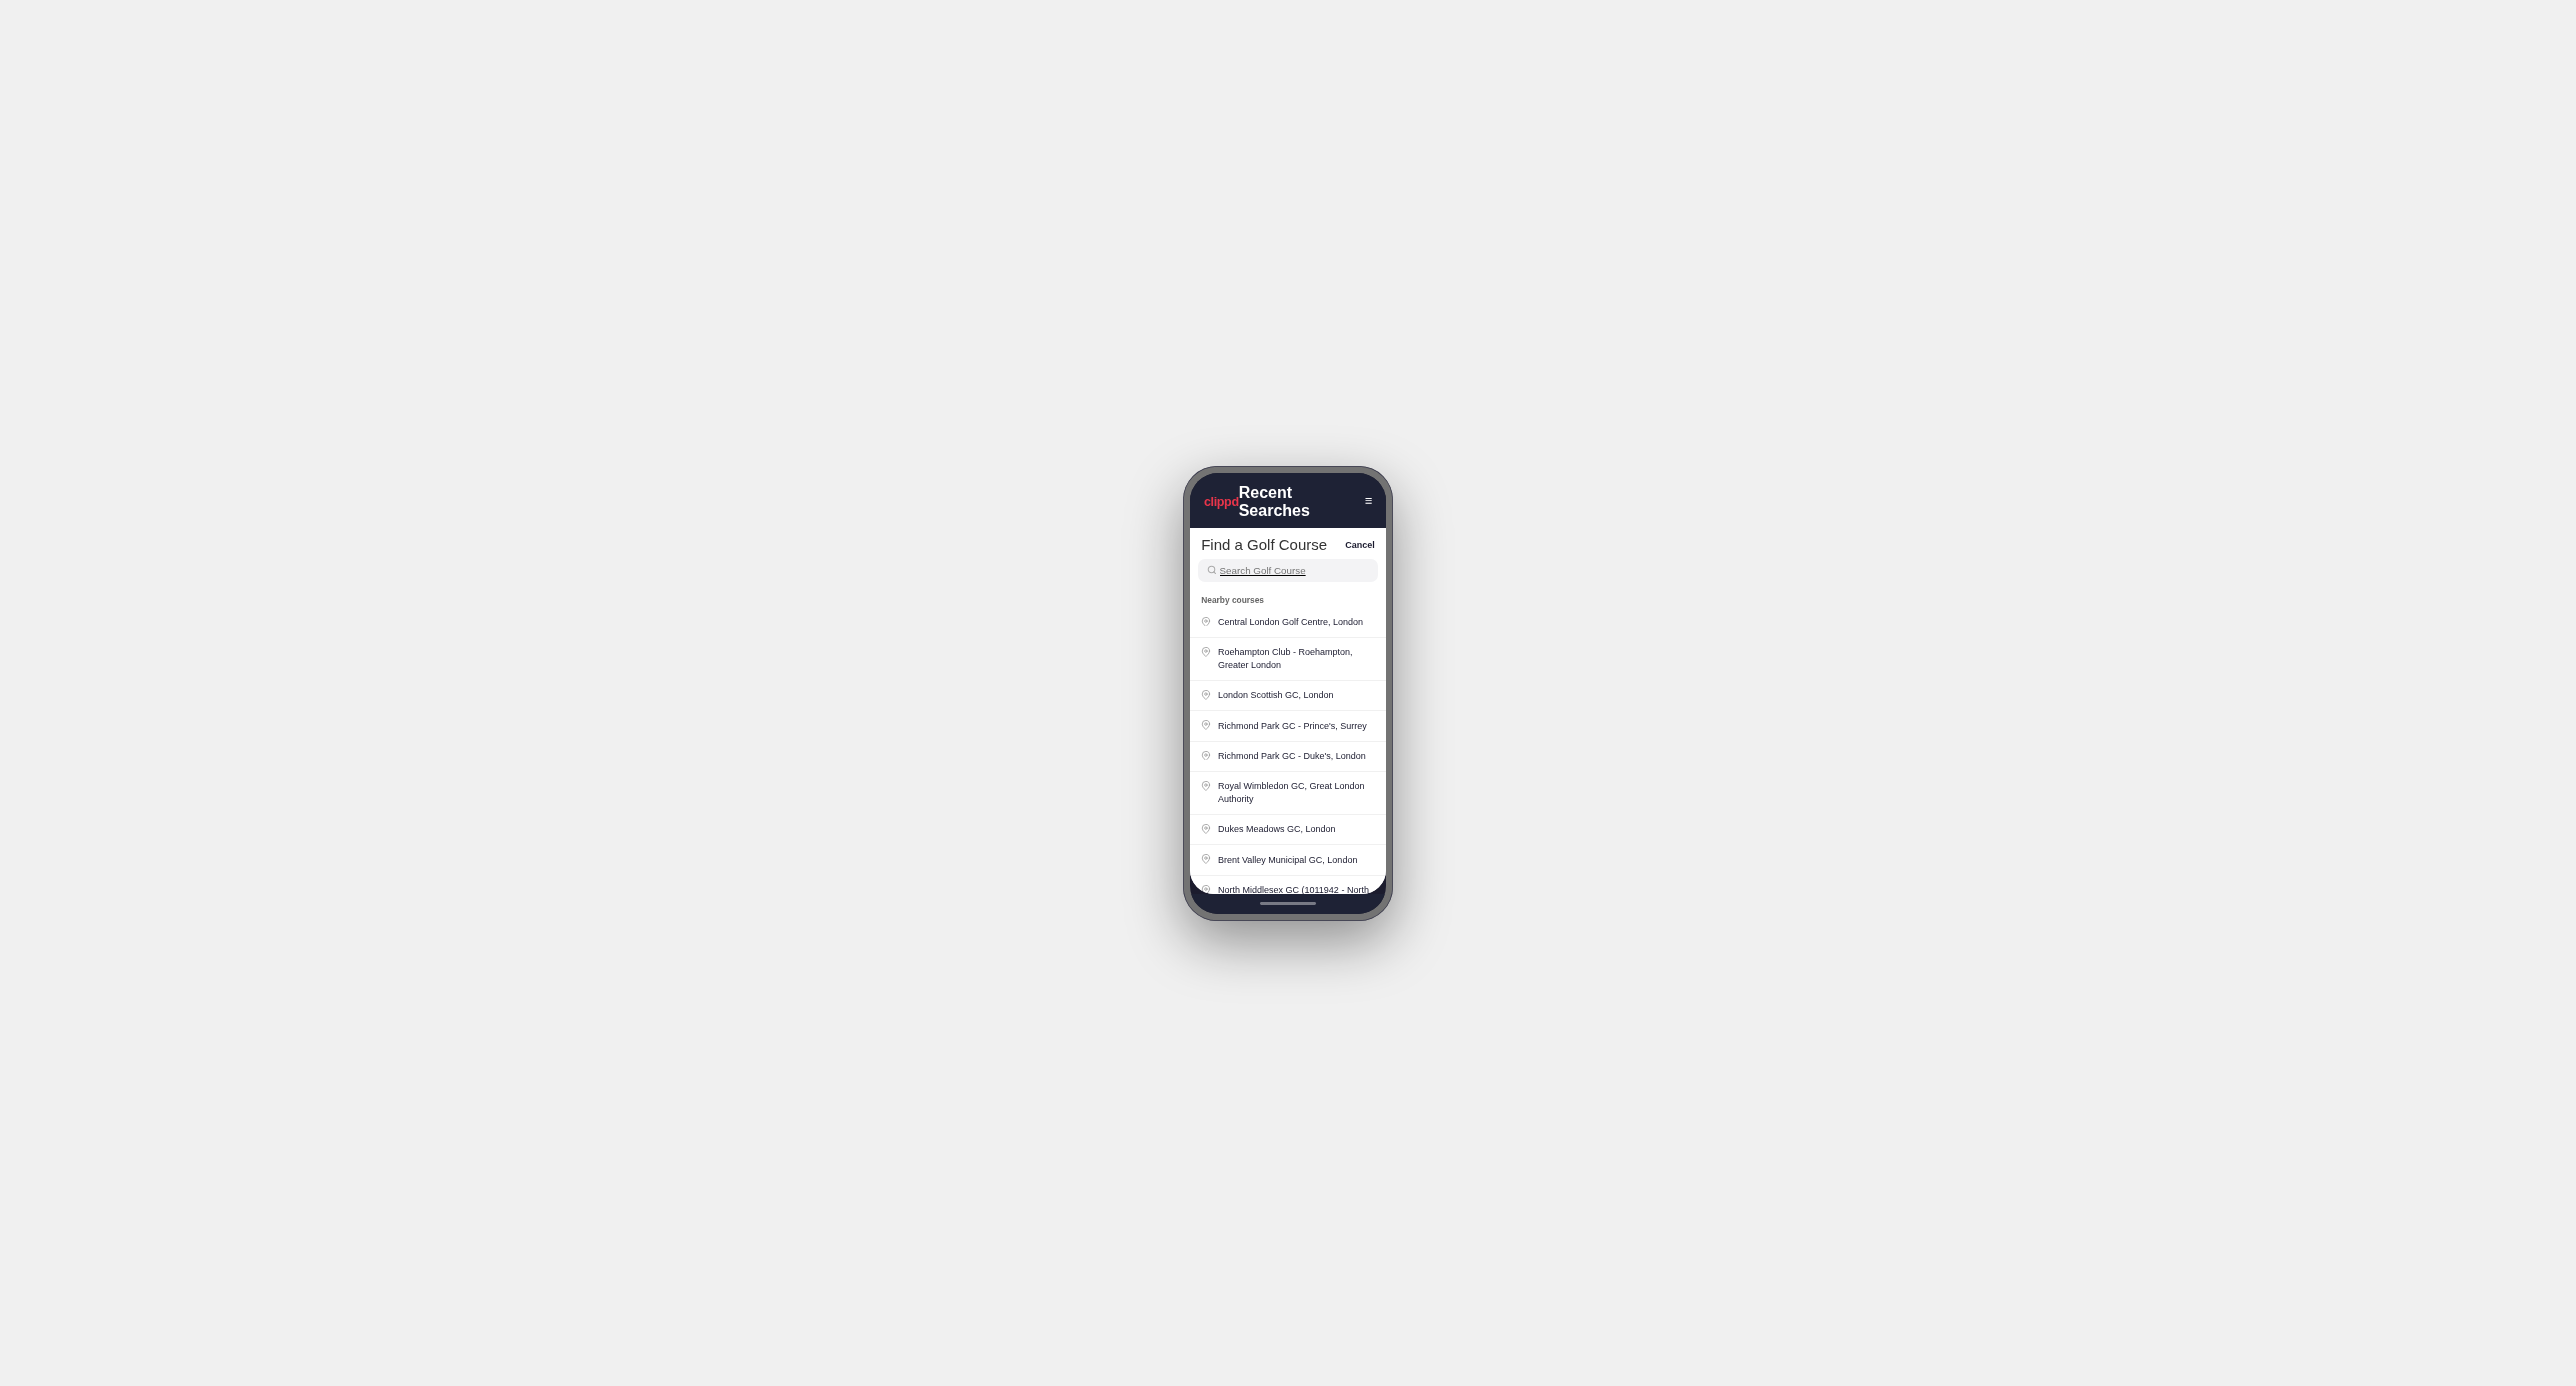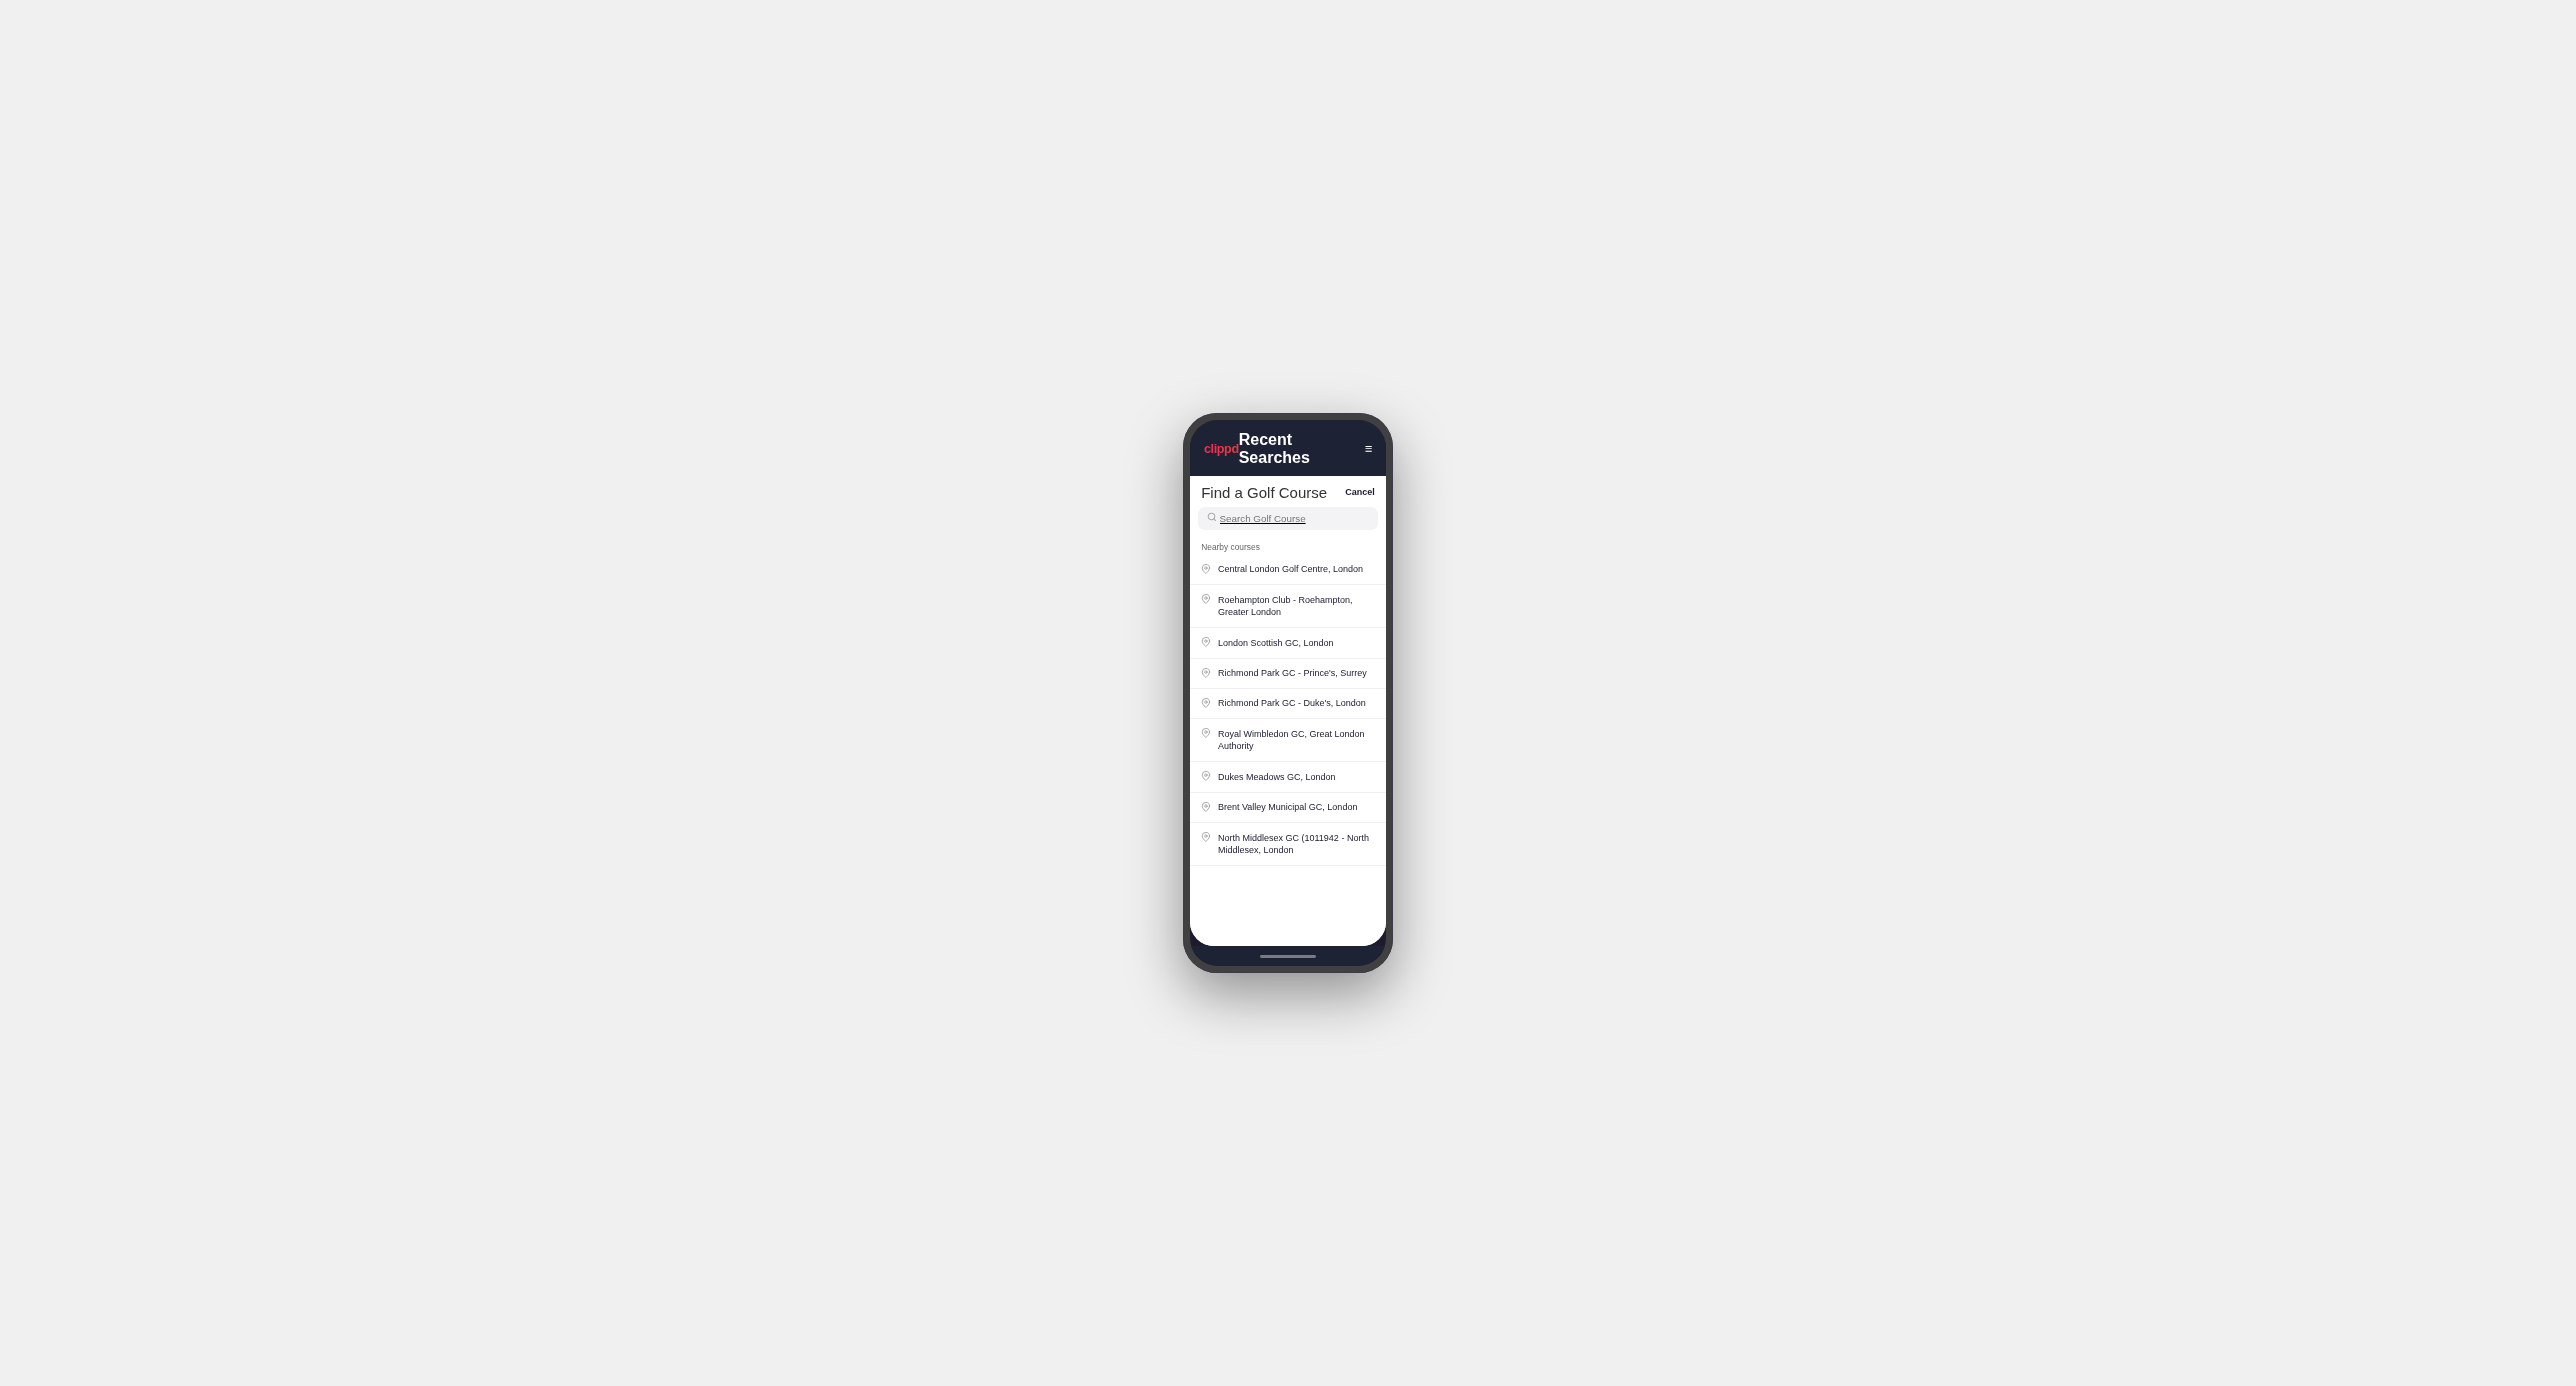--- a/index.html
+++ b/index.html
@@ -8,22 +8,22 @@
       background: #f0f0f0;
       display: flex;
       justify-content: center;
       align-items: center;
       min-height: 100vh;
       font-family: -apple-system, BlinkMacSystemFont, 'Segoe UI', sans-serif;
     }
 
     .phone-outer {
       width: 210px;
-      height: 560px;
-      background: #404040;
+      height: 455px;
+      background: #737373;
       border-radius: 34px;
       padding: 7px;
       box-shadow: 0 21px 56px rgba(0,0,0,0.4), inset 0 0 0 0.7px #3a3a4e;
       position: relative;
       display: flex;
       flex-direction: column;
     }
 
     .phone-inner {
       background: #1c1c2e;
@@ -125,21 +125,21 @@
       outline: none;
       color: #999999;
       font-size: 9.8px;
       width: 100%;
     }
 
     .nearby-label {
       padding: 5.6px 11.2px 2.8px;
       color: #666666;
       font-size: 8.4px;
-      font-weight: 400;
+      font-weight: 700;
       background: #ffffff;
       flex-shrink: 0;
     }
 
     .courses-list {
       flex: 1;
       overflow-y: auto;
       background: #ffffff;
     }
 

